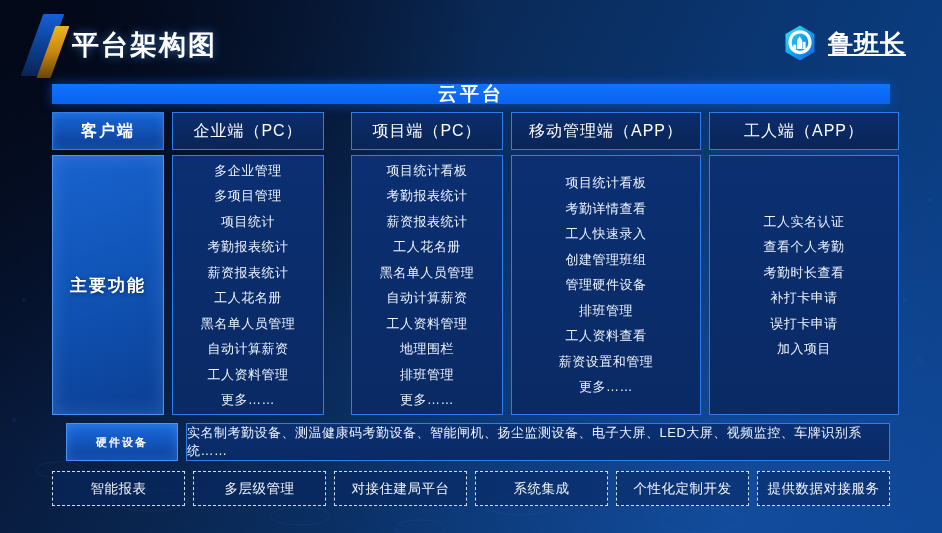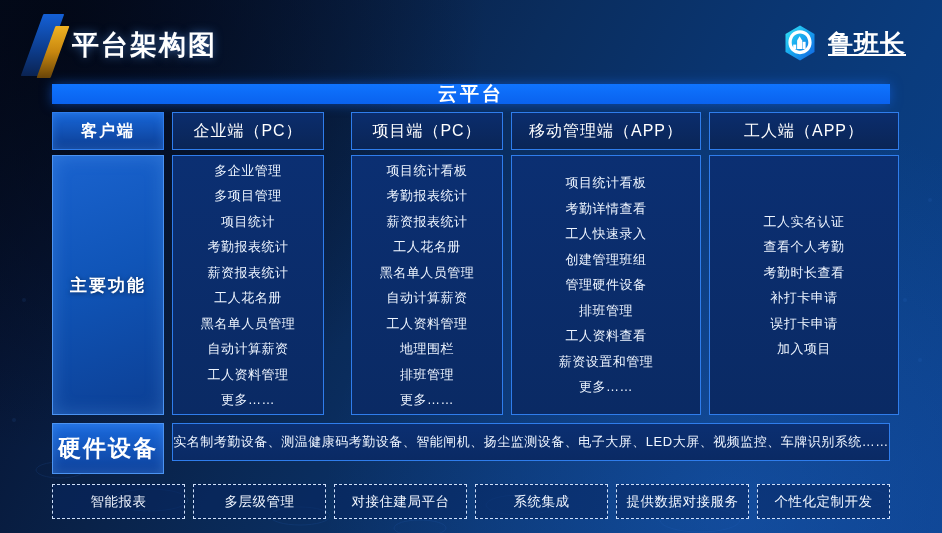--- a/index.html
+++ b/index.html
@@ -180,27 +180,28 @@
   }
 
   
   .hw-row {
     display: flex;
     gap: 8px;
     margin-top: 8px;
   }
   .hw-label {
     width: 112px; flex: 0 0 112px;
-    height: 51px;
+    height: 38px;
     border: 1px solid #4b93f2;
     background: linear-gradient(180deg, #1a6ade 0%, #0d4099 100%);
     display: flex; align-items: center; justify-content: center;
-    color: #ffffff; font-size: 23px; font-weight: bold; letter-spacing: 2px;
+    color: #ffffff; font-size: 11px; font-weight: bold; letter-spacing: 2px;
     box-sizing: border-box;
     box-shadow: inset 0 0 12px rgba(110,180,255,.3);
+    margin-left: 14px;
   }
   .hw-text {
     flex: 1;
     height: 38px;
     border: 1px solid #2f7dec;
     background: linear-gradient(180deg, #0b2f72 0%, #0a2a64 100%);
     display: flex; align-items: center; justify-content: center;
     color: #eef5ff; font-size: 13px; letter-spacing: .5px;
     box-sizing: border-box;
   }
@@ -345,16 +346,16 @@
   <div class="hw-row">
     <div class="hw-label">硬件设备</div>
     <div class="hw-text">实名制考勤设备、测温健康码考勤设备、智能闸机、扬尘监测设备、电子大屏、LED大屏、视频监控、车牌识别系统……</div>
   </div>
 
   <div class="tag-row">
     <div class="tag">智能报表</div>
     <div class="tag">多层级管理</div>
     <div class="tag">对接住建局平台</div>
     <div class="tag">系统集成</div>
+    <div class="tag">个性化定制开发</div>
     <div class="tag">提供数据对接服务</div>
-    <div class="tag">个性化定制开发</div>
   </div>
 </div>
 
 </body></html>

